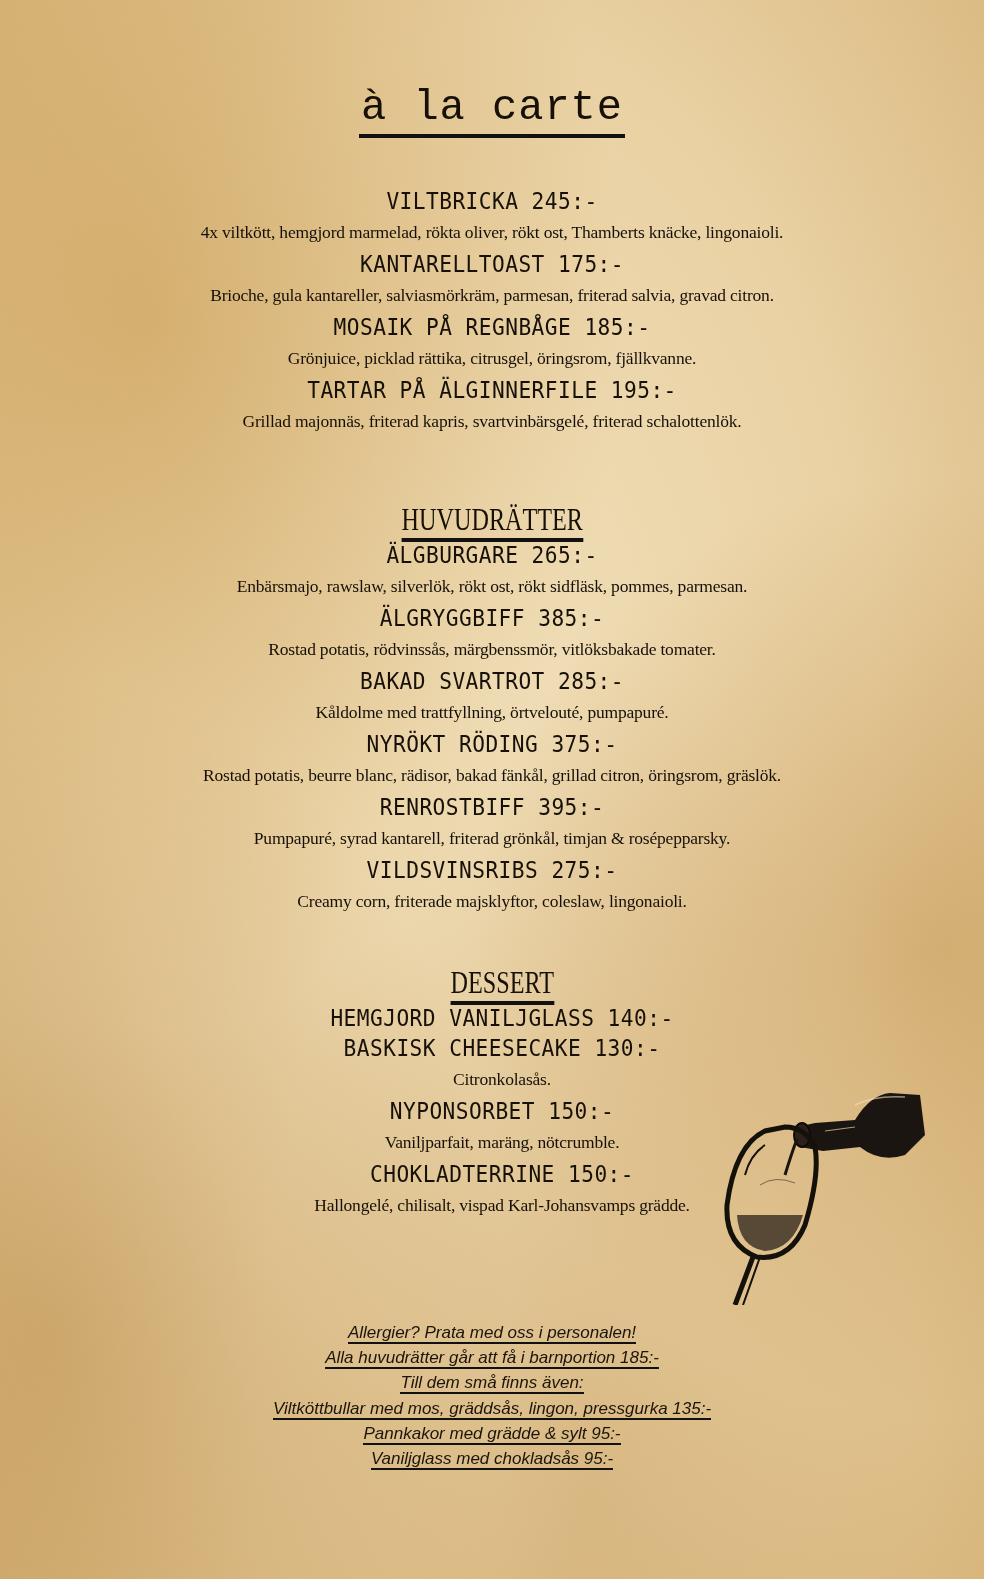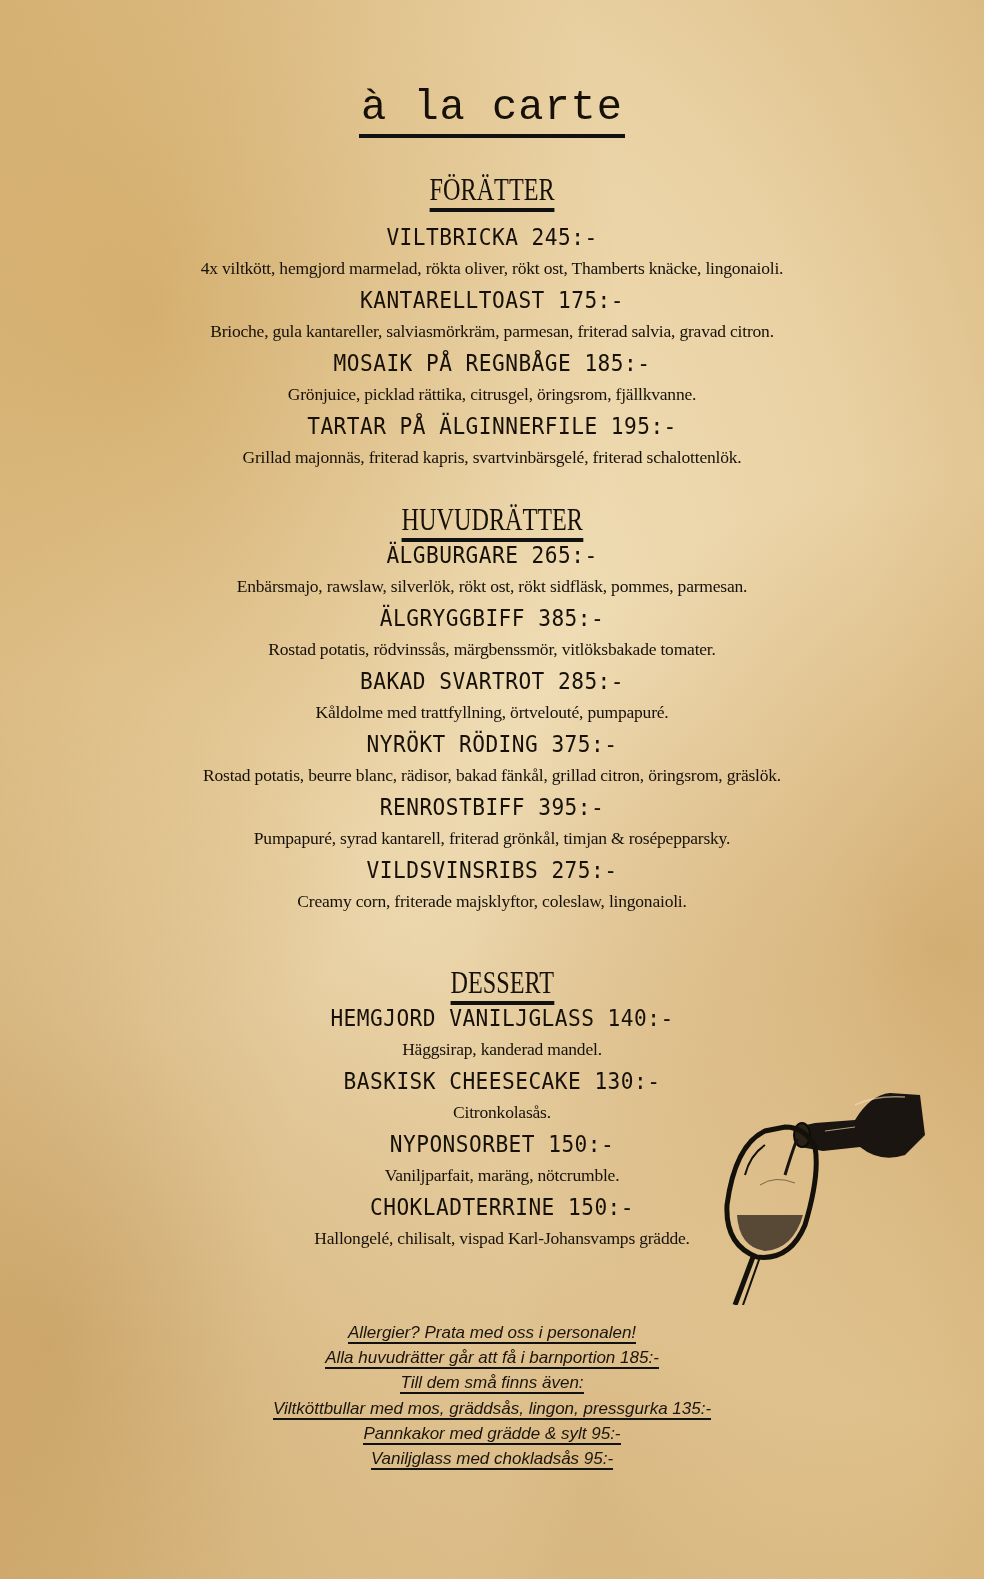--- a/index.html
+++ b/index.html
@@ -46,21 +46,20 @@
   }
 </style>
 </head>
 <body>
 
 <div class="page">
 
   <div class="title"><span>à la carte</span></div>
 
   <div class="block" style="top:172px;">
-    <div><span class="section-head"><span>FÖRÄTTER</span></span></div>
     <div style="margin-top:14px;">
       <div class="dish">VILTBRICKA 245:-</div>
       <div class="desc">4x viltkött, hemgjord marmelad, rökta oliver, rökt ost, Thamberts knäcke, lingonaioli.</div>
       <div class="dish">KANTARELLTOAST 175:-</div>
       <div class="desc">Brioche, gula kantareller, salviasmörkräm, parmesan, friterad salvia, gravad citron.</div>
       <div class="dish">MOSAIK PÅ REGNBÅGE 185:-</div>
       <div class="desc">Grönjuice, picklad rättika, citrusgel, öringsrom, fjällkvanne.</div>
       <div class="dish">TARTAR PÅ ÄLGINNERFILE 195:-</div>
       <div class="desc">Grillad majonnäs, friterad kapris, svartvinbärsgelé, friterad schalottenlök.</div>
     </div>
@@ -81,21 +80,20 @@
       <div class="desc">Pumpapuré, syrad kantarell, friterad grönkål, timjan &amp; rosépepparsky.</div>
       <div class="dish">VILDSVINSRIBS 275:-</div>
       <div class="desc">Creamy corn, friterade majsklyftor, coleslaw, lingonaioli.</div>
     </div>
   </div>
 
   <div class="block" style="top:965px;padding-left:20px;">
     <div><span class="section-head"><span>DESSERT</span></span></div>
     <div style="margin-top:2px;">
       <div class="dish">HEMGJORD VANILJGLASS 140:-</div>
-      <div class="desc">Häggsirap, kanderad mandel.</div>
       <div class="dish">BASKISK CHEESECAKE 130:-</div>
       <div class="desc">Citronkolasås.</div>
       <div class="dish">NYPONSORBET 150:-</div>
       <div class="desc">Vaniljparfait, maräng, nötcrumble.</div>
       <div class="dish">CHOKLADTERRINE 150:-</div>
       <div class="desc">Hallongelé, chilisalt, vispad Karl-Johansvamps grädde.</div>
     </div>
   </div>
 
   <svg class="wine" viewBox="0 0 230 240">

